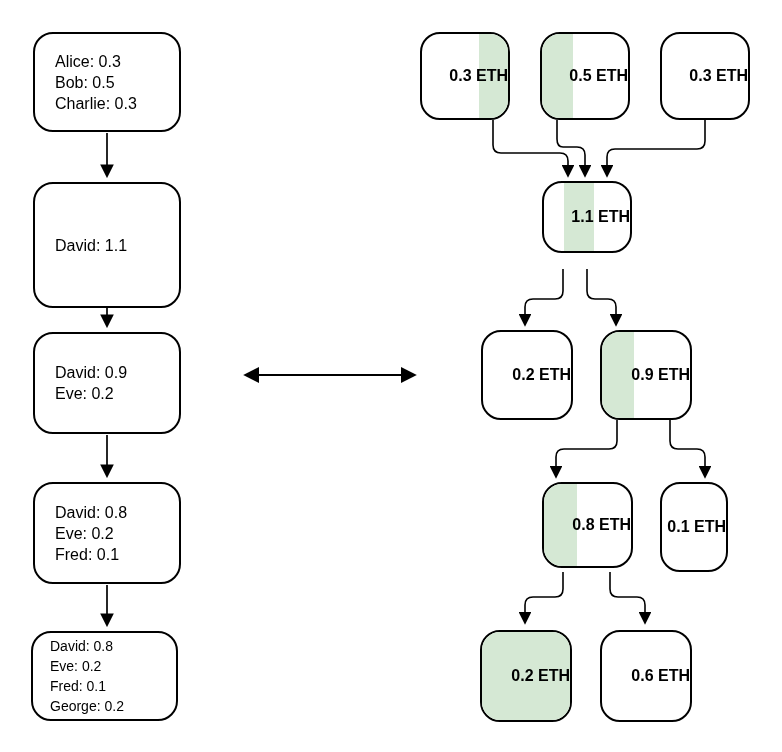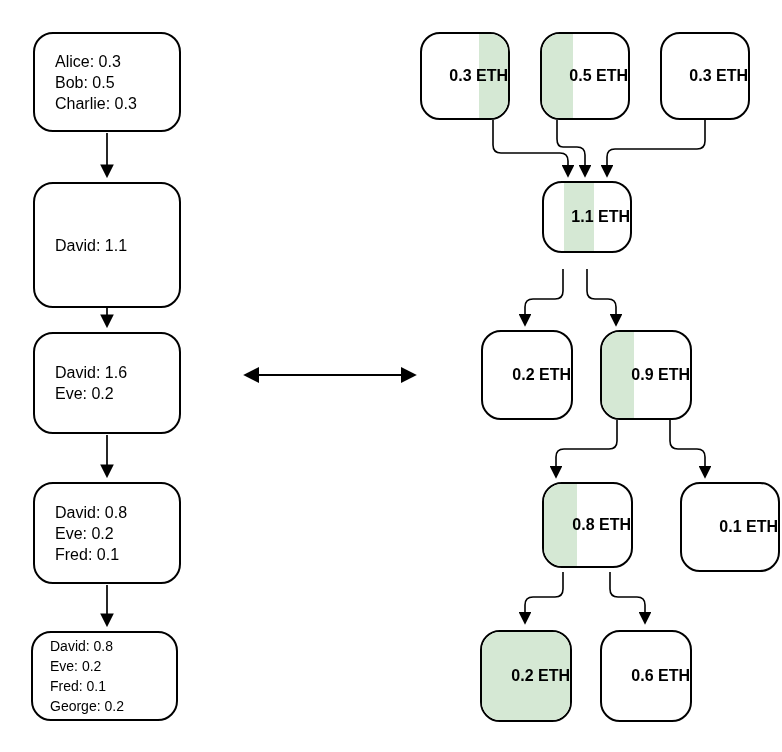--- a/index.html
+++ b/index.html
@@ -79,21 +79,21 @@
     <div class="bal">Alice: 0.3</div>
     <div class="bal">Bob: 0.5</div>
     <div class="bal">Charlie: 0.3</div>
   </div>
 
   <div class="node acct" style="left:33px;top:182px;width:148px;height:126px">
     <div class="bal">David: 1.1</div>
   </div>
 
   <div class="node acct" style="left:33px;top:332px;width:148px;height:102px">
-    <div class="bal">David: 1.6</div>
+    <div class="bal">David: 0.9</div>
     <div class="bal">Eve: 0.2</div>
   </div>
 
   <div class="node acct" style="left:33px;top:482px;width:148px;height:102px">
     <div class="bal">David: 0.8</div>
     <div class="bal">Eve: 0.2</div>
     <div class="bal">Fred: 0.1</div>
   </div>
 
   <div class="node acct small" style="left:31px;top:631px;width:147px;height:90px">
@@ -125,21 +125,21 @@
   </div>
   <div class="node utxo" style="left:600px;top:330px;width:92px;height:90px">
     <div class="stripe" style="left: 0px; width: 32px; background: rgb(213, 232, 212);"></div>
     <span class="lbl">0.9 ETH</span>
   </div>
 
   <div class="node utxo" style="left:542px;top:482px;width:91px;height:86px">
     <div class="stripe" style="left: 0px; width: 33px; background: rgb(213, 232, 212);"></div>
     <span class="lbl">0.8 ETH</span>
   </div>
-  <div class="node utxo" style="left:680px;top:482px;width:100px;height:90px">
+  <div class="node utxo" style="left:660px;top:482px;width:68px;height:90px">
     <span class="lbl">0.1 ETH</span>
   </div>
 
   <div class="node utxo" style="left:480px;top:630px;width:92px;height:92px">
     <div class="stripe" style="left: 0px; right: 0px; background: rgb(213, 232, 212);"></div>
     <span class="lbl">0.2 ETH</span>
   </div>
   <div class="node utxo" style="left:600px;top:630px;width:92px;height:92px">
     <span class="lbl">0.6 ETH</span>
   </div>

